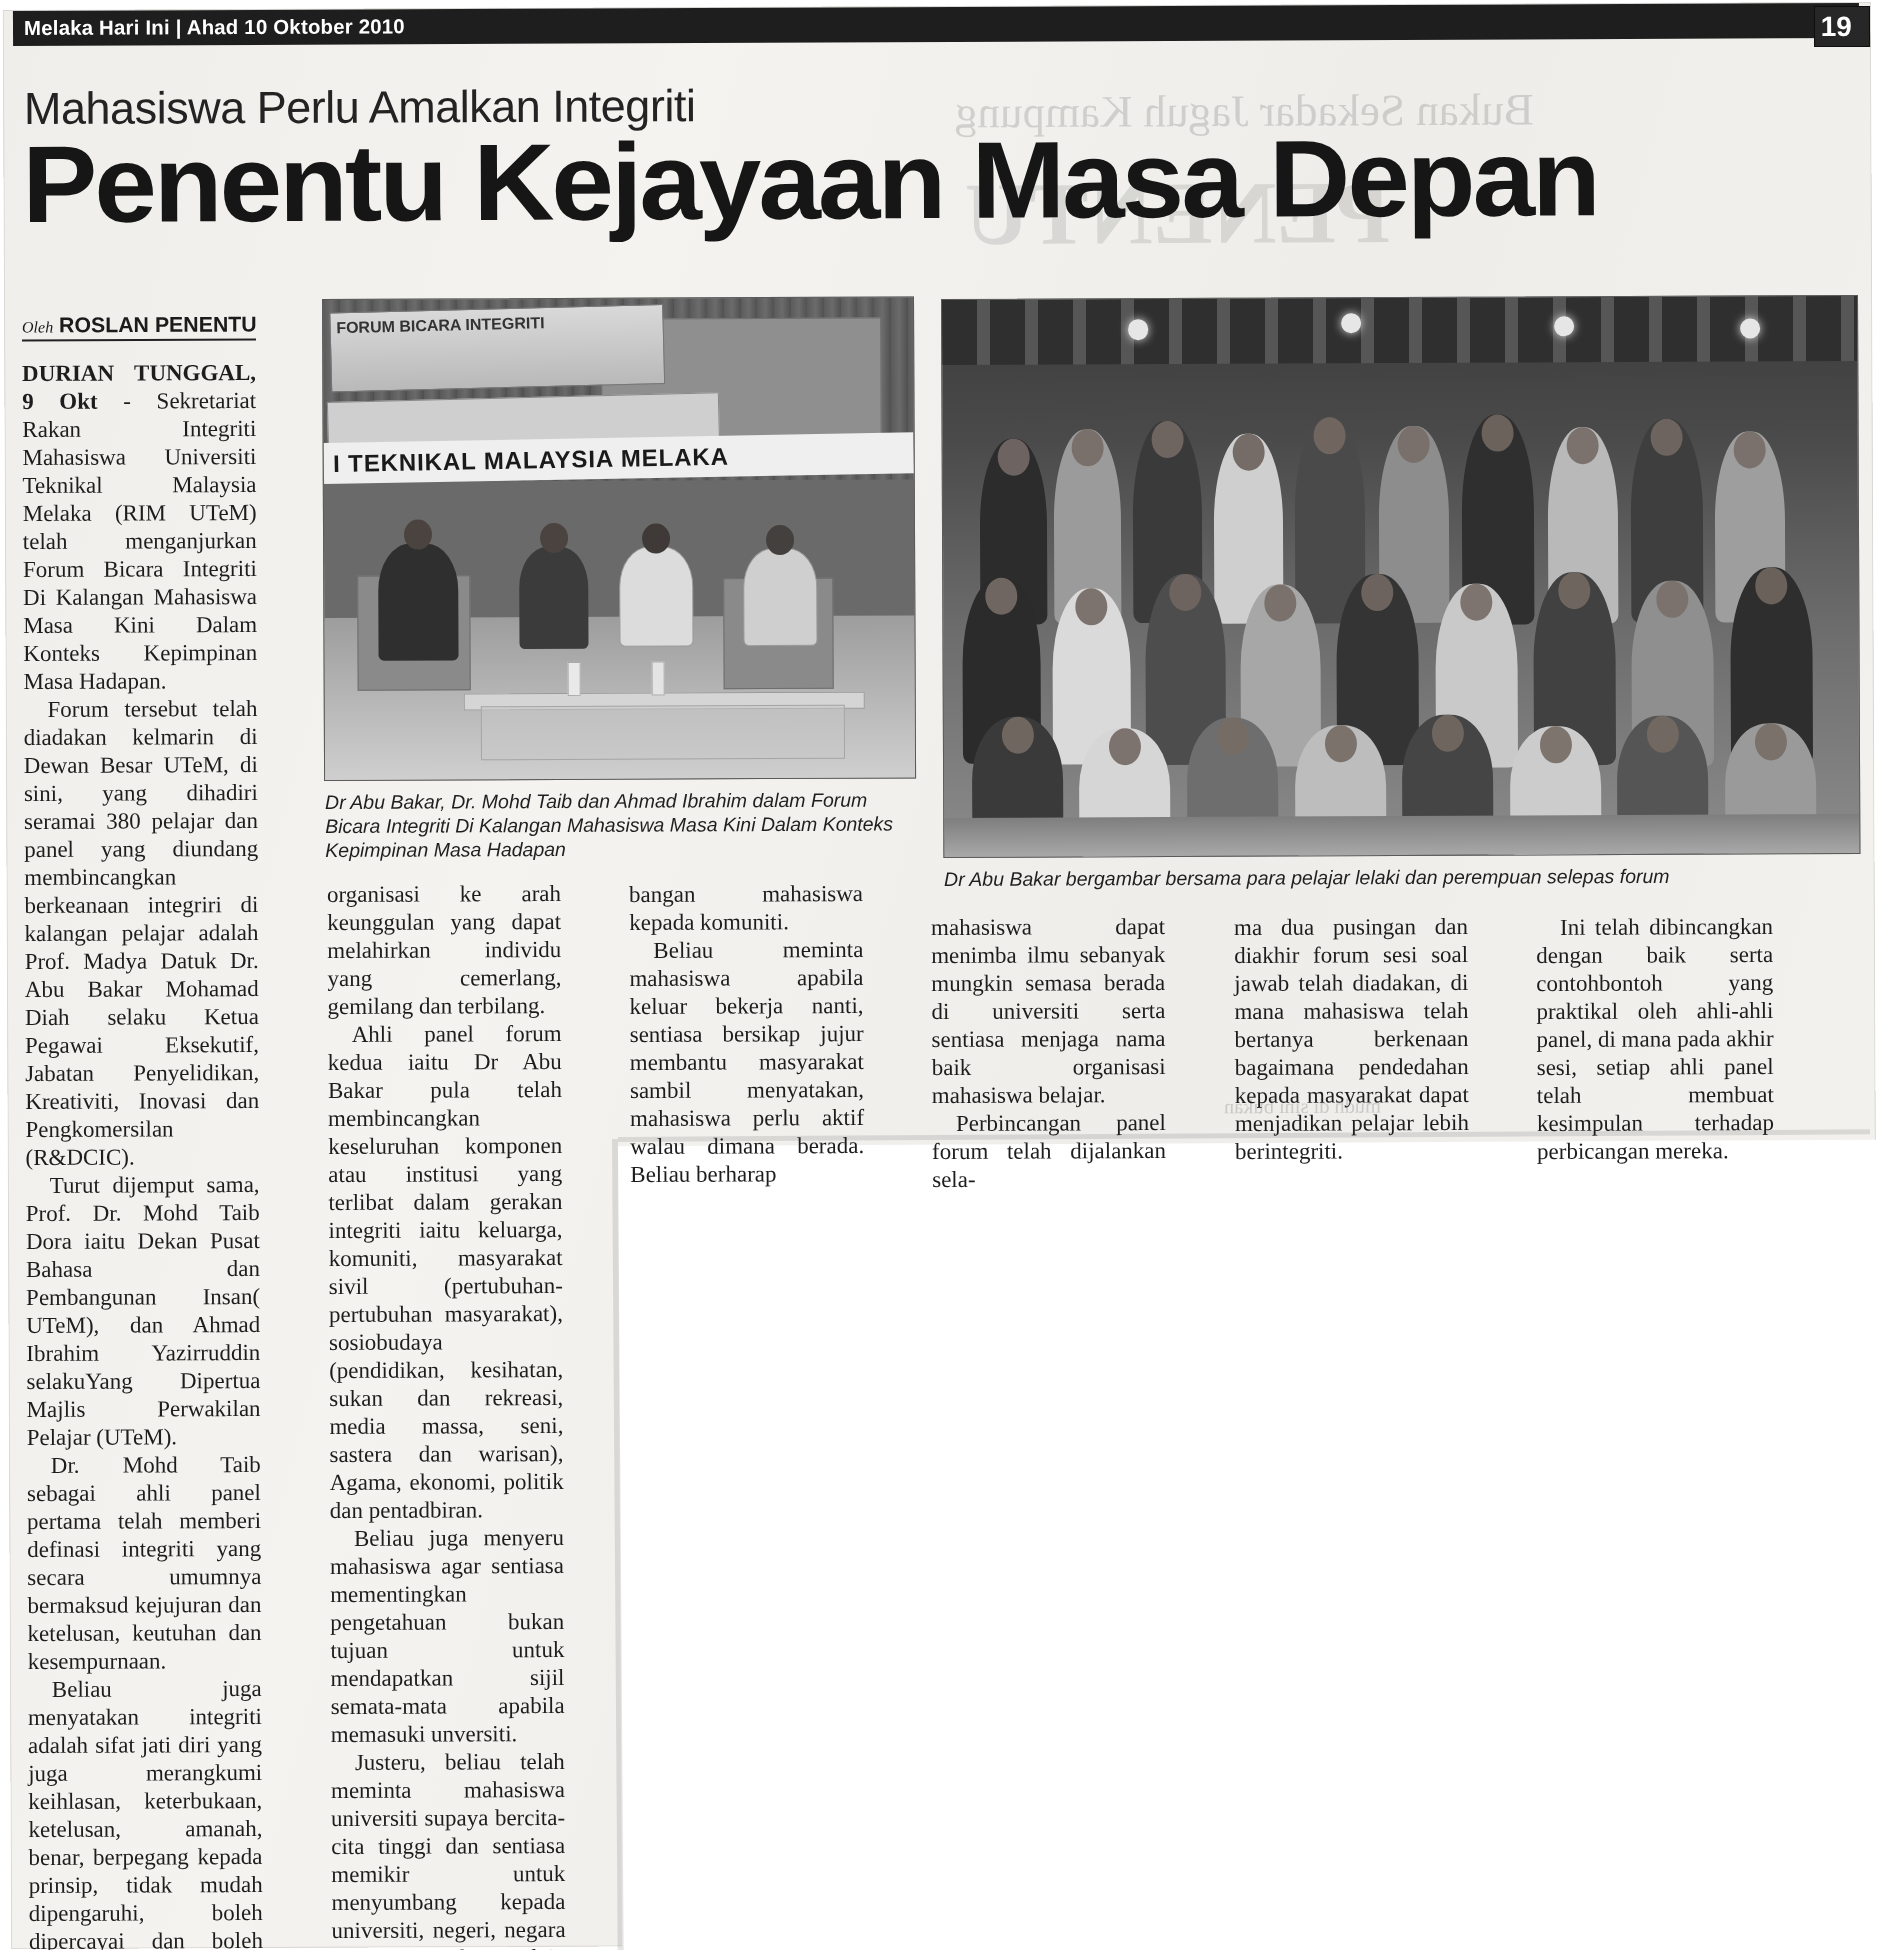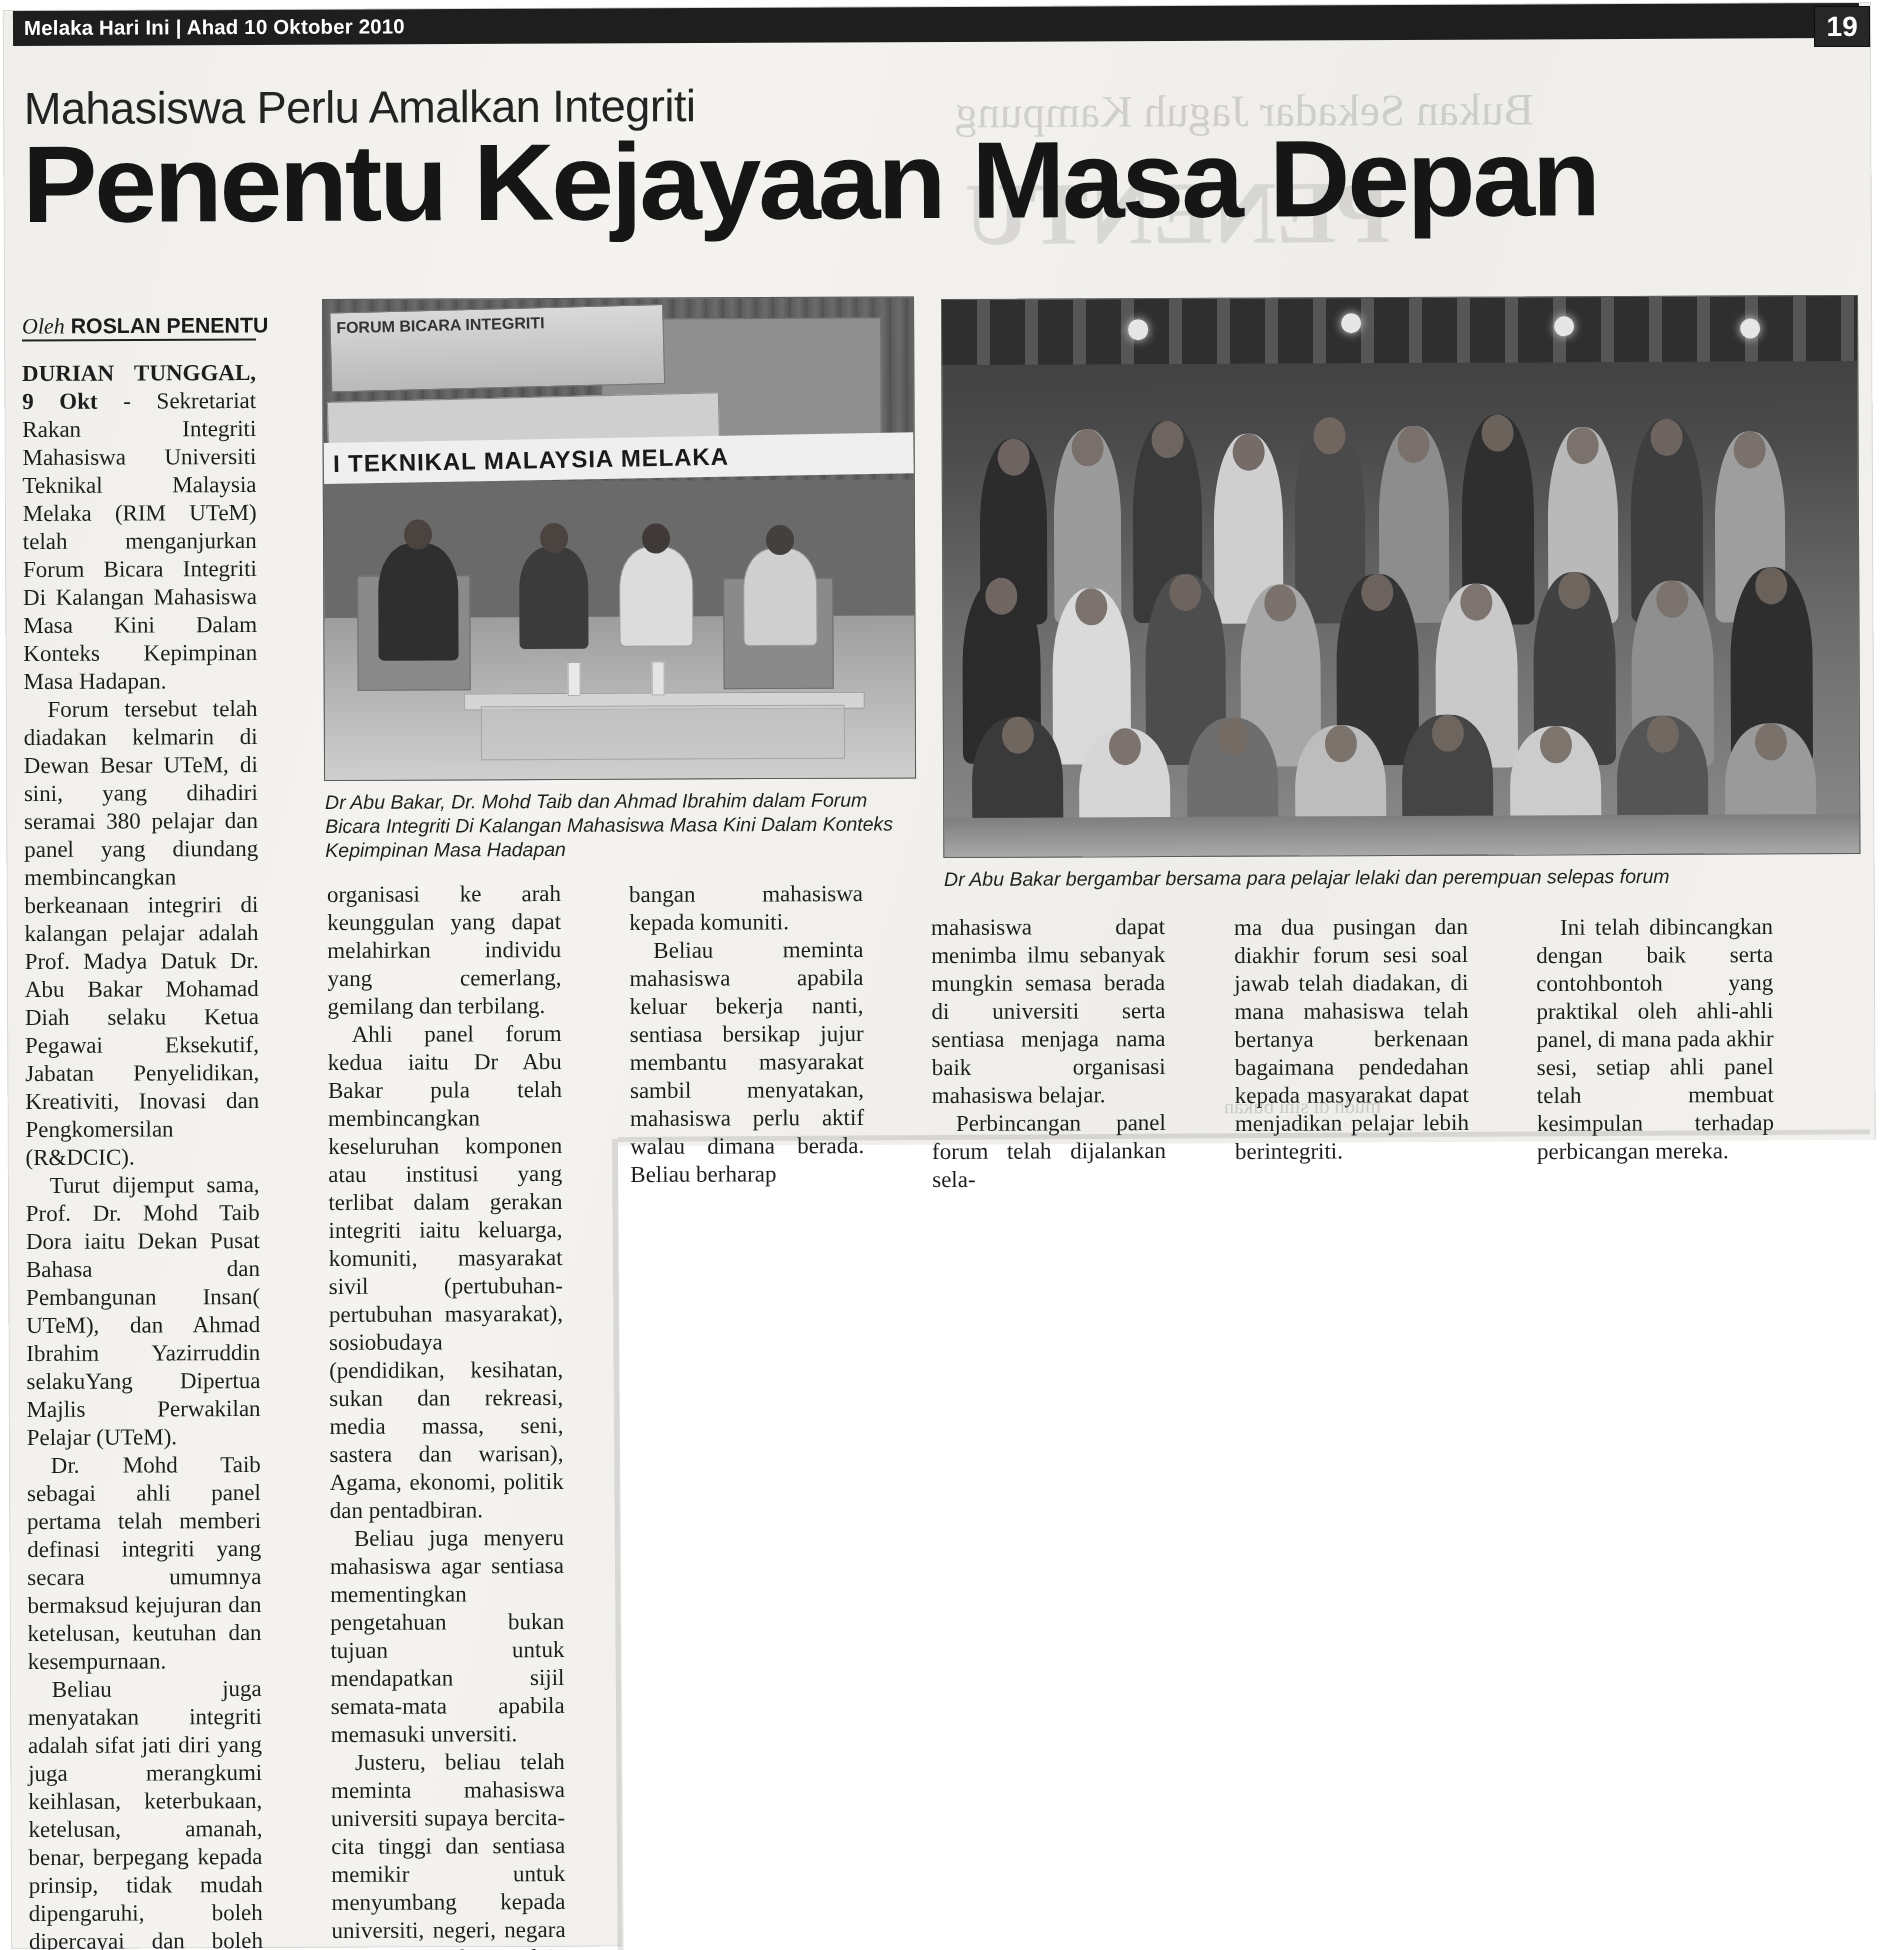--- a/index.html
+++ b/index.html
@@ -75,21 +75,21 @@
     position: absolute;
     right: 5.6px;
     top: 3.7px;
     min-width: 43px;
     height: 39px;
     background: #272727;
     color: #fff;
     font-family: "Liberation Sans", sans-serif;
     font-weight: bold;
     font-size: 28px;
-    text-align: center;
+    text-align: left;
     line-height: 39px;
     padding: 0 5.6px;
     border: 1.9px solid #0f0f0f;
   }
 
   
   .kicker {
     position: absolute;
     left: 24px;
     top: 80px;
@@ -146,21 +146,21 @@
 
   
   .byline {
     position: absolute;
     left: 22px;
     top: 313px;
     font-family: "Liberation Sans", sans-serif;
     font-size: 21.3px;
     transform: rotate(-0.25deg);
   }
-  .byline .oleh { font-style: italic; font-family: "Liberation Serif", serif; font-size: 22px; }
+  .byline .oleh { font-style: italic; font-family: "Liberation Serif", serif; font-size: 16px; }
   .byline .who { font-weight: bold; }
   .byline-rule {
     position: absolute;
     left: 22px;
     top: 339px;
     width: 234px;
     height: 1.9px;
     background: #222;
     transform: rotate(-0.25deg);
   }

